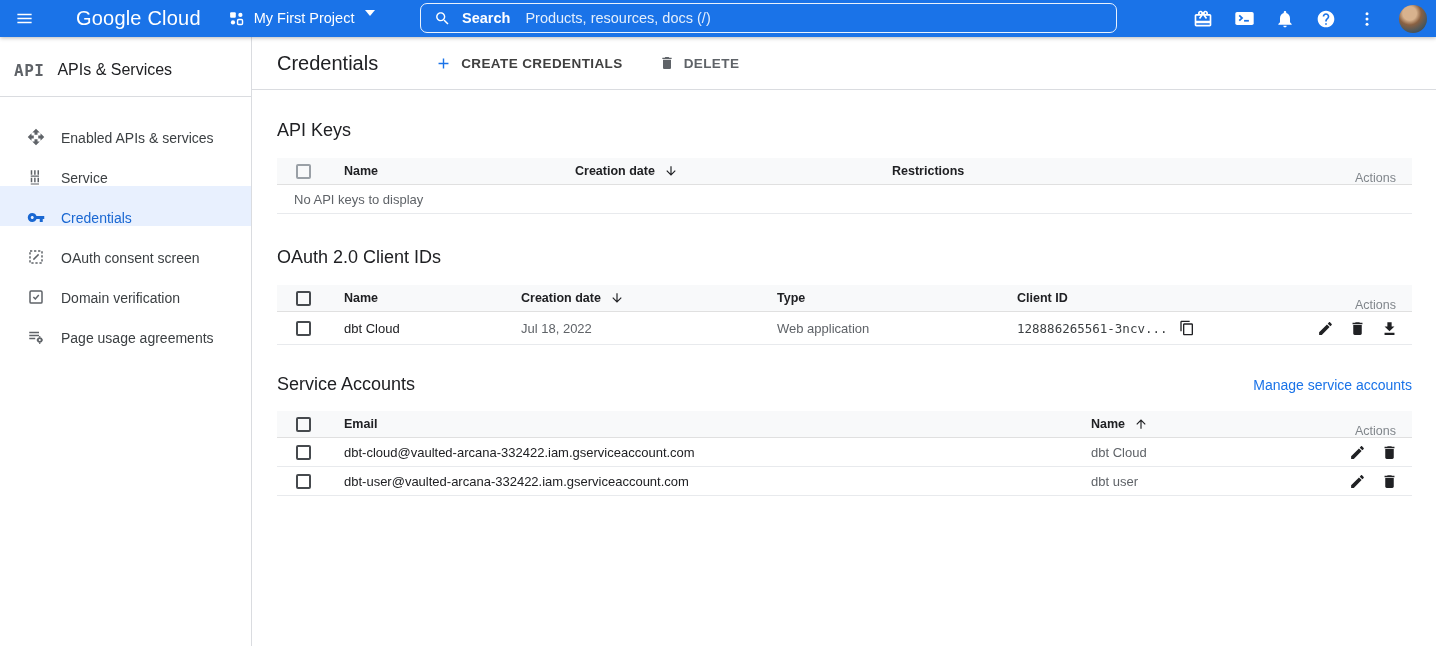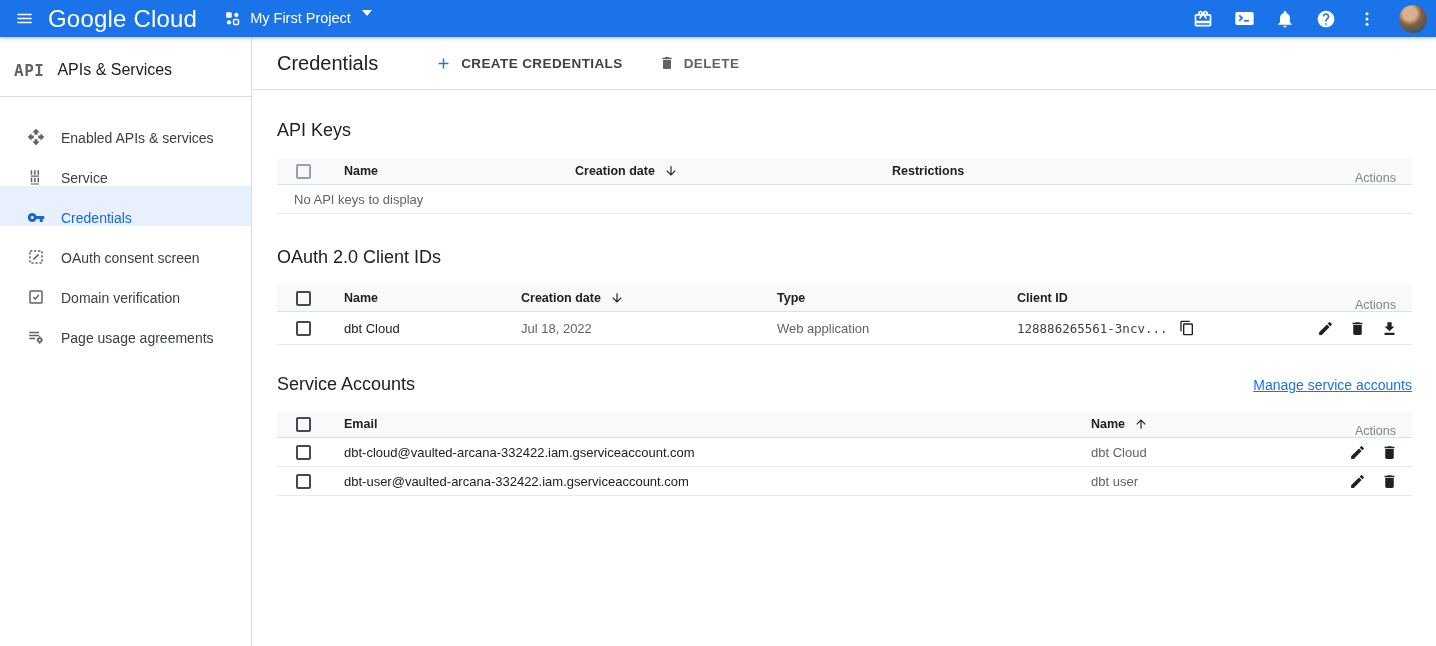--- a/index.html
+++ b/index.html
@@ -6,21 +6,21 @@
   html, body { width: 1436px; height: 646px; overflow: hidden; }
   body { font-family: "Liberation Sans", sans-serif; background: #fff; color: #202124; }
 
   
   .topbar { position: absolute; top: 0; left: 0; width: 1436px; height: 37px;
     background: #1a73e8; display: flex; align-items: center; color: #fff; z-index: 20;
     box-shadow: 0 1px 4px rgba(0,0,0,.28); }
   .iconbtn { background: transparent; border: none; cursor: pointer; display: flex;
     align-items: center; justify-content: center; padding: 0; }
   .menu-btn { width: 48px; height: 37px; }
-  .logo { font-size: 24px; letter-spacing: .2px; white-space: nowrap; cursor: pointer; }
+  .logo { font-size: 20px; letter-spacing: .2px; white-space: nowrap; cursor: pointer; margin-left: 28px; }
   .proj { display: flex; align-items: flex-start; gap: 9px; margin-left: 27px; font-size: 14.5px; cursor: pointer; }
   .caret { width: 0; height: 0; border-left: 5px solid transparent; border-right: 5px solid transparent;
     border-top: 6px solid #fff; margin-left: 2px; }
   .searchbar { position: absolute; left: 420px; top: 3px; width: 697px; height: 30px;
     border: 1px solid rgba(255,255,255,.9); border-radius: 7px; display: flex; align-items: center;
     padding-left: 13px; cursor: text; }
   .slabel { font-weight: bold; font-size: 14.5px; margin-left: 11px; }
   .sph { font-size: 14.5px; margin-left: 15px; color: rgba(255,255,255,.88); }
   .hright { position: absolute; right: 9px; top: 0; height: 37px; display: flex; align-items: center; gap: 17px; }
   .hright .iconbtn { width: 24px; height: 24px; }
@@ -53,21 +53,21 @@
   .btn-create { color: #404040; margin-left: 57px; }
   .btn-delete { color: #5f6368; margin-left: 36px; }
 
   .content { padding: 0 24px 0 25px; }
   .intro { margin-top: 27px; font-size: 14px; color: #202124; }
   .intro a { color: #1a73e8; text-decoration: underline; cursor: pointer; }
   .section-title { font-size: 18px; font-weight: 400; color: #202124; }
   .mt-api { margin-top: 30px; }
   .mt-oauth { margin-top: 33px; }
   .sa-head { margin-top: 29px; display: flex; justify-content: space-between; align-items: center; }
-  .manage-link { font-size: 14px; color: #1a73e8; text-decoration: underline; cursor: pointer; }
+  .manage-link { font-size: 14px; color: #1a73e8; cursor: pointer; }
 
   .gtable { margin-top: 17px; width: 100%; }
   .thead { display: grid; height: 27px; align-items: center; background: #f8f9fa;
     border-bottom: 1px solid #e0e0e0; font-size: 12.5px; font-weight: bold; color: #202124; }
   .trow { display: grid; align-items: center; border-bottom: 1px solid #e8eaed;
     font-size: 13px; color: #202124; }
   .api-grid { grid-template-columns: 48px 231px 317px 1fr 90px; }
   .oauth-grid { grid-template-columns: 48px 177px 256px 240px 1fr 120px; }
   .sa-grid { grid-template-columns: 48px 747px 1fr 100px; }
   .cell { padding-left: 19px; overflow: hidden; white-space: nowrap; }
@@ -103,20 +103,29 @@
         <svg width="17" height="17" viewBox="0 0 24 24" fill="#fff">
             <rect x="3" y="3" width="8" height="8" rx="1.5"></rect>
             <circle cx="17.5" cy="7" r="3"></circle>
             <circle cx="7" cy="17.5" r="3"></circle>
             <rect x="13.5" y="13.5" width="7" height="7" rx="1.5" fill="none" stroke="#fff" stroke-width="2"></rect>
           </svg>
       </span>
       <span>My First Project</span>
       <span class="caret"></span>
     </div>
+    <div class="searchbar">
+      <span style="display:flex">
+        <svg width="17" height="17" viewBox="0 0 24 24" fill="#fff">
+            <path d="M15.5 14h-.79l-.28-.27C15.41 12.59 16 11.11 16 9.5 16 5.91 13.09 3 9.5 3S3 5.91 3 9.5 5.91 16 9.5 16c1.61 0 3.09-.59 4.23-1.57l.27.28v.79l5 4.99L20.49 19l-4.99-5zm-6 0C7.01 14 5 11.99 5 9.5S7.01 5 9.5 5 14 7.01 14 9.5 11.99 14 9.5 14z"></path>
+          </svg>
+      </span>
+      <span class="slabel">Search</span>
+      <span class="sph">Products, resources, docs (/)</span>
+    </div>
     <div class="hright">
       <button class="iconbtn">
         <svg width="20" height="20" viewBox="0 0 24 24" fill="#fff">
             <path d="M20 6h-2.18c.11-.31.18-.65.18-1 0-1.66-1.34-3-3-3-1.05 0-1.96.54-2.5 1.35l-.5.67-.5-.68C10.96 2.54 10.05 2 9 2 7.34 2 6 3.34 6 5c0 .35.07.69.18 1H4c-1.11 0-1.99.89-1.99 2L2 19c0 1.11.89 2 2 2h16c1.11 0 2-.89 2-2V8c0-1.11-.89-2-2-2zm-5-2c.55 0 1 .45 1 1s-.45 1-1 1-1-.45-1-1 .45-1 1-1zM9 4c.55 0 1 .45 1 1s-.45 1-1 1-1-.45-1-1 .45-1 1-1zm11 15H4v-2h16v2zm0-5H4V8h5.08L7 10.83 8.62 12 11 8.76l1-1.36 1 1.36L15.38 12 17 10.83 14.92 8H20v6z"></path>
           </svg>
       </button>
       <button class="iconbtn">
         <svg width="21" height="21" viewBox="0 0 24 24">
             <rect x="1.5" y="4.5" width="21" height="15" rx="2" fill="#fff"></rect>
             <path d="M6 8.5l3.2 3-3.2 3" stroke="#1a73e8" stroke-width="2" fill="none"></path>

